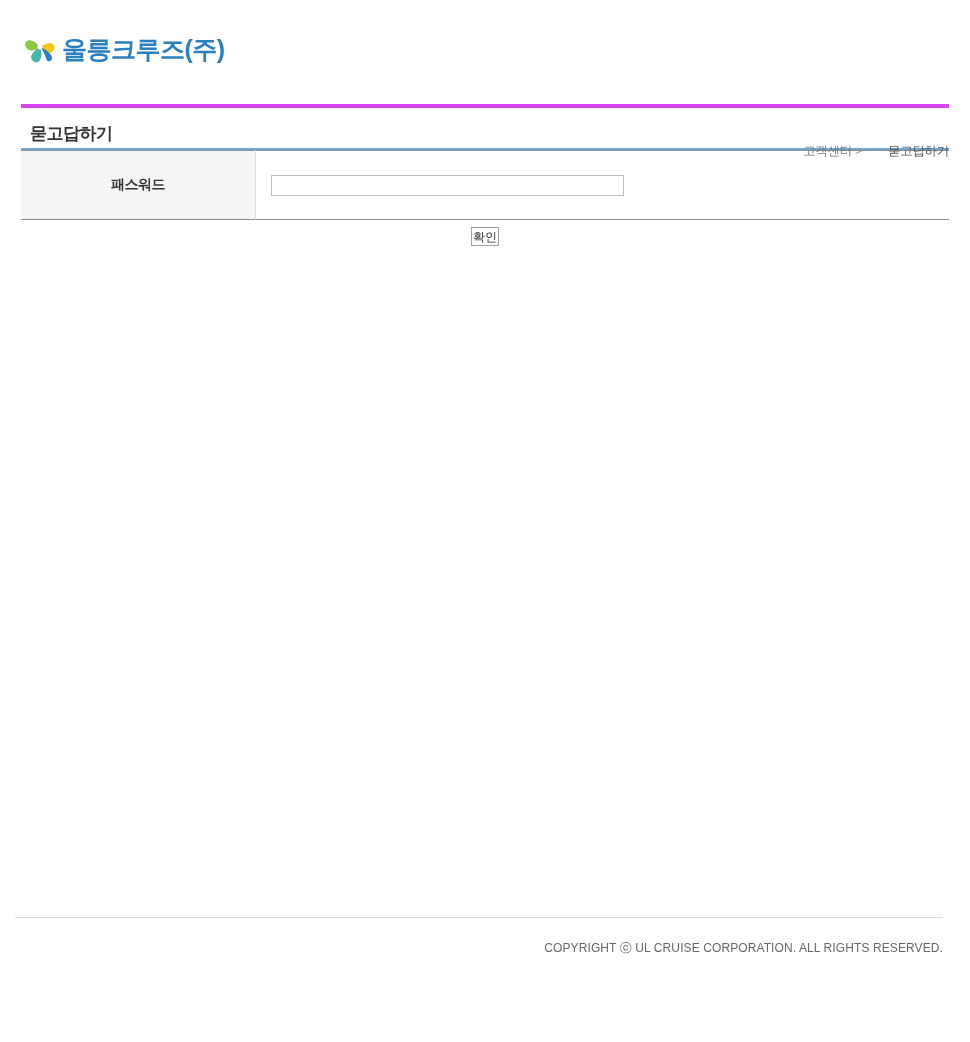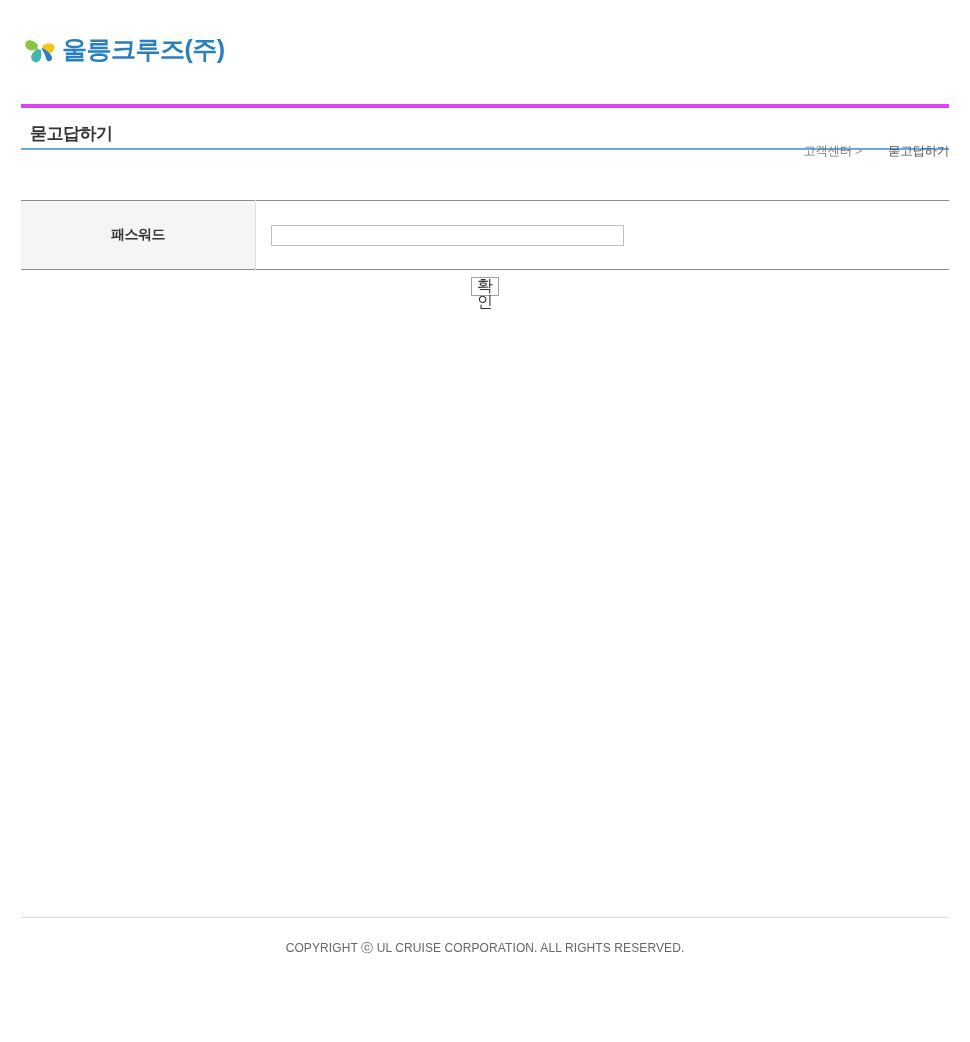--- a/index.html
+++ b/index.html
@@ -84,21 +84,20 @@
   }
   .breadcrumb .crumb-current {
     color: #555555;
     margin-left: 24px;
   }
 
   
   .content {
     margin: 0 21px;
     width: 928px;
-    padding-top: 50px;
     box-sizing: border-box;
   }
 
   .pw-table {
     width: 100%;
     border-collapse: collapse;
     border-top: 1px solid #8c8c8c;
     border-bottom: 1px solid #8c8c8c;
     table-layout: fixed;
   }
@@ -135,37 +134,37 @@
 
   .submit-row {
     text-align: center;
     padding-top: 7px;
   }
   .submit-button {
     width: 28px;
     height: 19px;
     border: 1px solid #a0a0a0;
     background: #ffffff;
-    font-size: 16px;
+    font-size: 12px;
     line-height: 1;
     padding: 0;
     color: #333333;
     font-family: "Liberation Sans", sans-serif;
     cursor: pointer;
     vertical-align: middle;
   }
 
   
   .site-footer {
     position: absolute;
-    left: 21px;
+    left: 15px;
     top: 917px;
     width: 928px;
     border-top: 1px solid #d8d8d8;
-    text-align: center;
+    text-align: right;
     box-sizing: border-box;
   }
   .copyright {
     font-size: 12px;
     color: #666666;
     letter-spacing: 0.1px;
     padding-top: 22px;
     white-space: nowrap;
   }
 </style>

